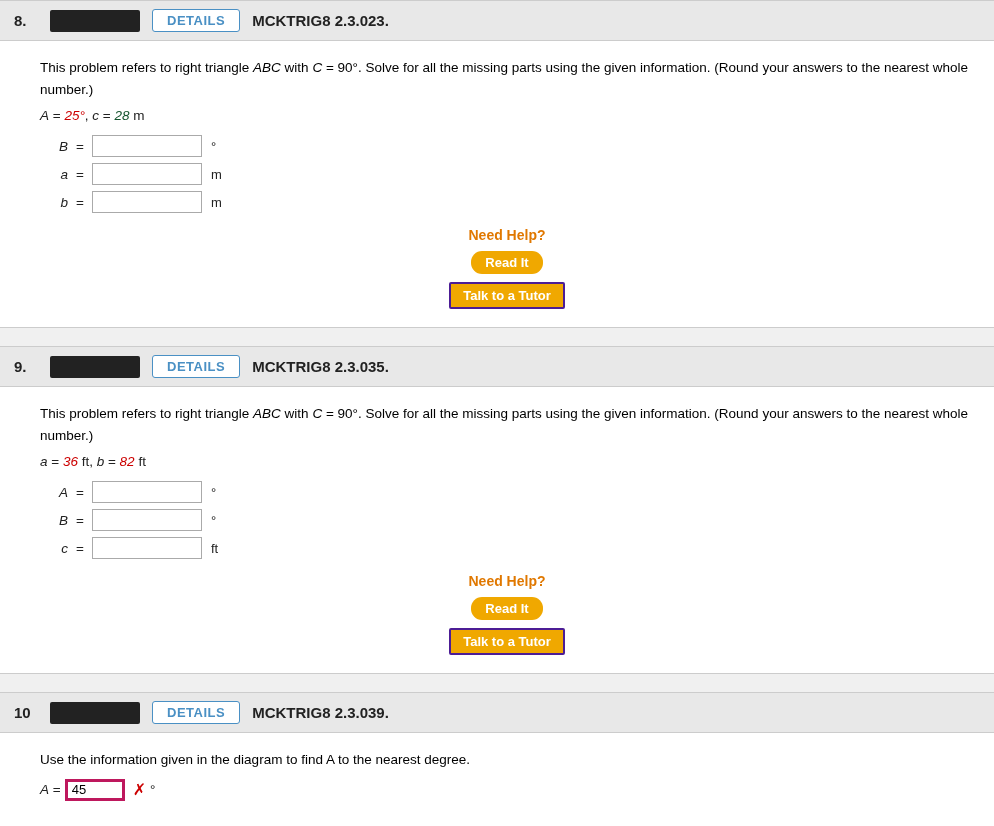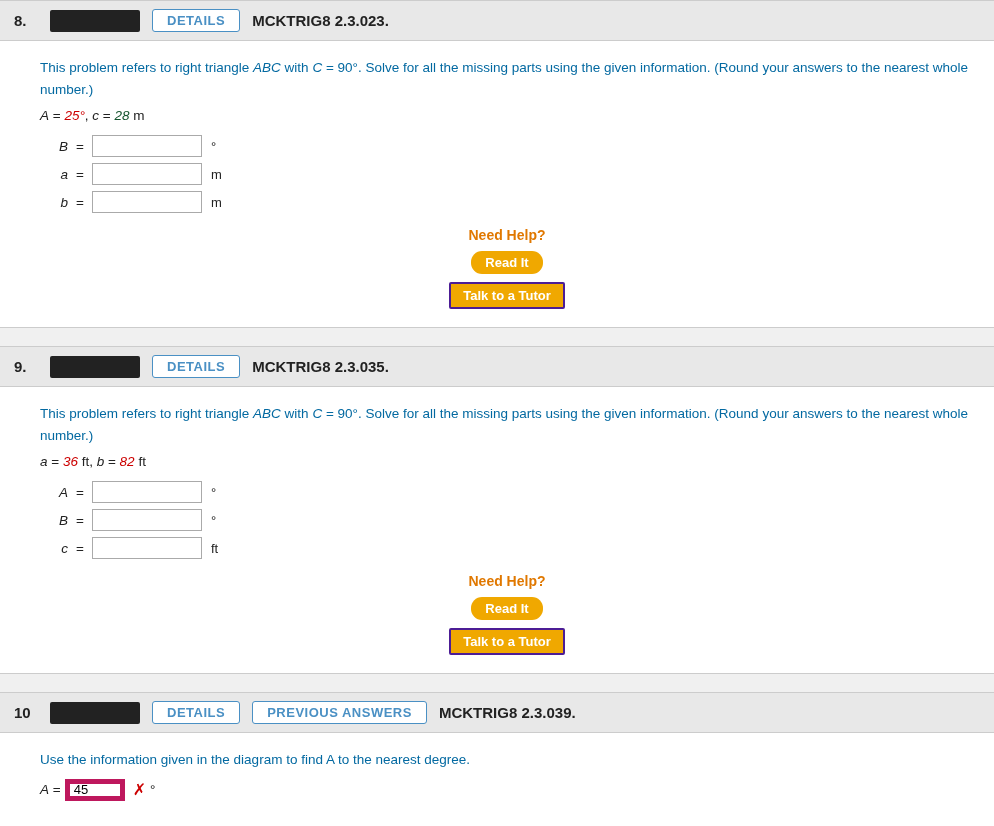--- a/index.html
+++ b/index.html
@@ -63,21 +63,21 @@
     }
     .problem-body {
       background: #fff;
       border-bottom: 1px solid #ccc;
       padding: 16px 20px 18px 40px;
     }
     .problem-desc {
       font-size: 13.5px;
       line-height: 1.6;
       margin-bottom: 8px;
-      color: #0369a1;
+      color: #000000;
     }
     .given-vals {
       font-size: 13.5px;
       margin-bottom: 12px;
       color: #222;
     }
     .input-row {
       display: flex;
       align-items: center;
       margin-bottom: 6px;
@@ -138,21 +138,21 @@
 
     
     .answer-row-10 {
       display: flex;
       align-items: center;
       margin-bottom: 8px;
       font-size: 13.5px;
       gap: 4px;
     }
     .answer-input-10 {
-      border: 5px solid #be185d;
+      border: 3px solid #be185d;
       height: 22px;
       width: 60px;
       font-size: 13px;
       padding: 0 4px;
     }
     .wrong-icon {
       color: #cc0000;
       font-size: 16px;
       margin-left: 4px;
     }
@@ -246,21 +246,20 @@
       <button class="talk-tutor-btn">Talk to a Tutor</button>
     </div>
   </div>
 </div>
 
 <div class="problem-wrapper">
   <div class="problem-header">
     <span class="problem-number">10</span>
     <span class="problem-id-block"></span>
     <button class="details-btn">DETAILS</button>
-    <button class="prev-answers-btn">PREVIOUS ANSWERS</button>
     <span class="problem-code">MCKTRIG8 2.3.039.</span>
   </div>
   <div class="problem-body">
     <div class="problem-desc">Use the information given in the diagram to find A to the nearest degree.</div>
     <div class="answer-row-10">
       <span><i>A</i> =</span>
       <input class="answer-input-10" type="text" value="45" style="">
       <span class="wrong-icon">✗</span>
       <span>°</span>
     </div>

